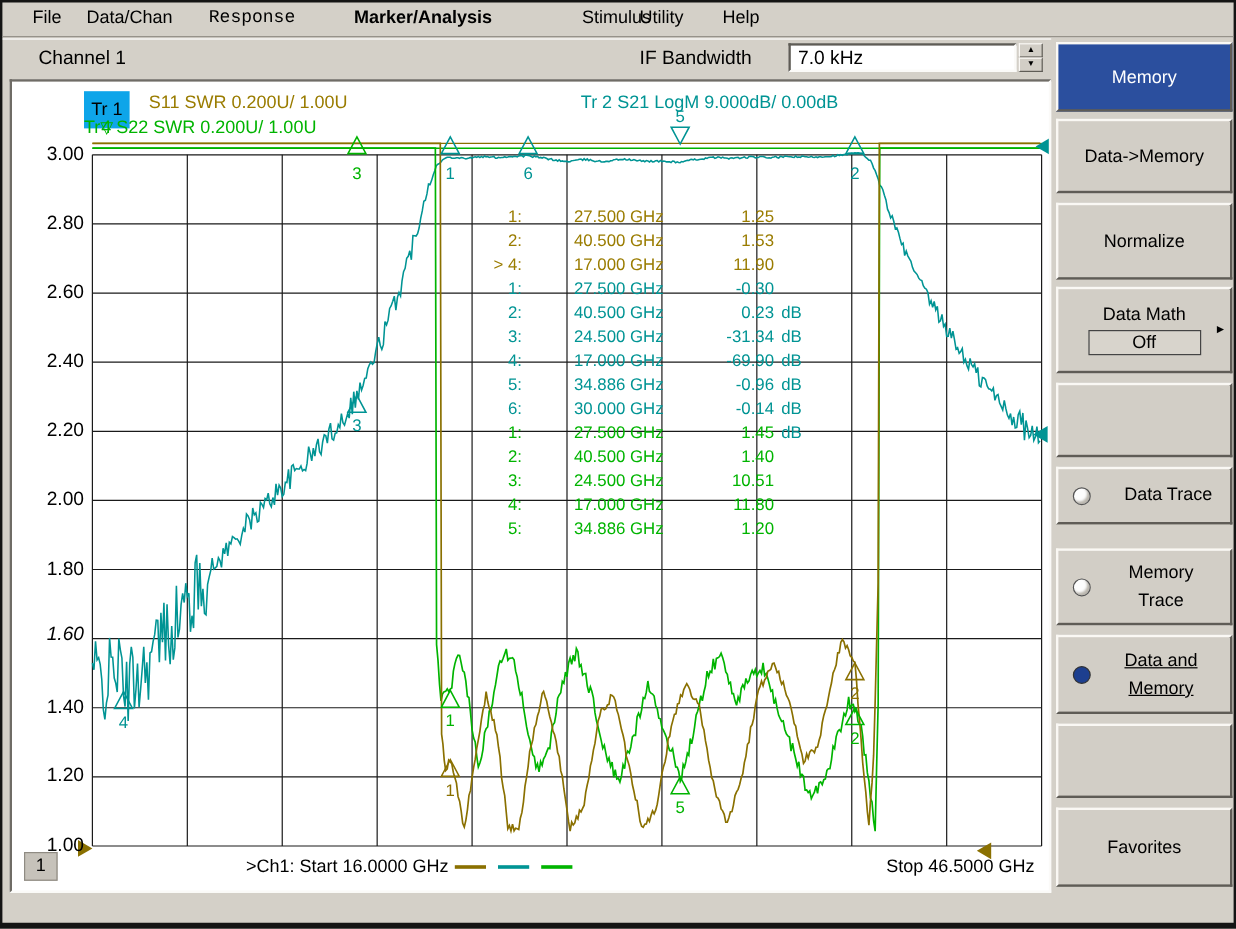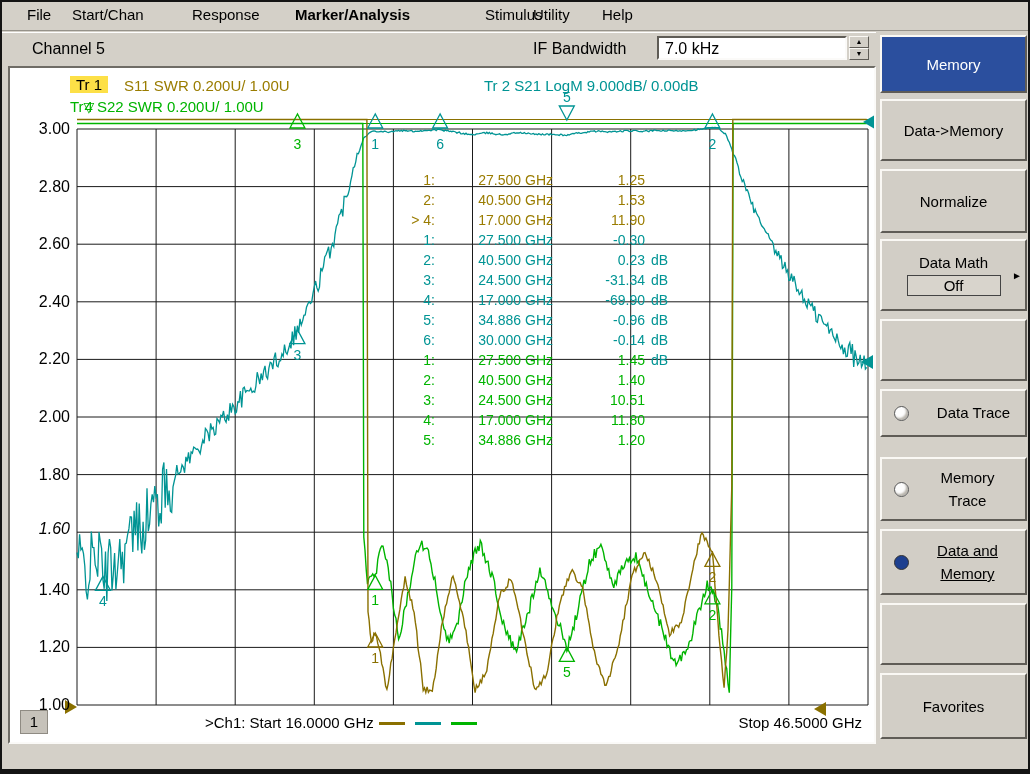--- a/index.html
+++ b/index.html
@@ -19,21 +19,21 @@
     background:#fff;border:2px solid;border-color:#5f5c56 #fbfaf8 #fbfaf8 #5f5c56;
     font-size:16px;padding:1px 6px;line-height:20px;}
   #spinner{position:absolute;left:847px;top:3px;width:20px;height:24px;}
   .spin-btn{position:absolute;left:0;width:20px;height:12px;box-sizing:border-box;background:#d2cec6;
     border:1px solid;border-color:#faf8f4 #5f5c56 #5f5c56 #faf8f4;font-size:7px;text-align:center;line-height:10px;}
   
   #plot{position:absolute;left:6px;top:64px;width:868px;height:678px;box-sizing:border-box;
     background:#fff;border:2px solid;border-color:#6f6c66 #fbfaf8 #fbfaf8 #6f6c66;}
   #chart-svg{position:absolute;left:0;top:0;z-index:1;}
   .overlay{position:absolute;z-index:2;white-space:nowrap;}
-  #tr1-badge{left:60px;top:8px;padding:0 6px;font-size:15px;background:#fde047;color:#000;}
+  #tr1-badge{left:60px;top:8px;padding:7px 6px;font-size:15px;background:#0ea5e9;color:#000;}
   #tr1-text{left:114px;top:9px;font-size:15px;color:#9a7c00;}
   #tr2-text{left:474px;top:9px;font-size:15px;color:#009494;}
   #tr4-line{left:60px;top:30px;font-size:15px;color:#00b400;}
   #tr4-line .glyph{font-size:14px;}
   #tr4-line .num{margin-left:-10px;}
   .ytick{position:absolute;left:10px;width:50px;text-align:right;font-size:16px;z-index:2;}
   .mtable{position:absolute;left:377px;z-index:2;font-size:14px;}
   .mrow{display:flex;height:20px;line-height:20px;}
   .mrow .c1{width:48px;text-align:right;}
   .mrow .c2{width:118px;text-align:right;}
@@ -63,30 +63,30 @@
   .st{position:absolute;top:4px;white-space:nowrap;}
   #st-meas{left:170px;top:1px;width:150px;height:20px;border:2px solid #f0ef00;padding:0 6px;line-height:20px;}
 </style>
 </head>
 <body>
 
 <div id="screen">
 
   <div id="menubar">
       <span class="menu-item" style="left: 25px;">File</span>
-      <span class="menu-item" style="left: 70px;">Start/Chan</span>
-      <span class="menu-item" style="left: 190px;">Response</span>
+      <span class="menu-item" style="left: 70px;">Data/Chan</span>
+      <span class="menu-item" style="left: 172px; font-family: Liberation Mono, monospace;">Response</span>
       <span class="menu-item" style="left: 293px; font-weight: bold;">Marker/Analysis</span>
       <span class="menu-item" style="left: 438px; margin-left: 45px;">Stimulus</span>
       <span class="menu-item" style="left: 531px;">Utility</span>
       <span class="menu-item" style="left: 600px;">Help</span>
     </div>
 
   <div id="channelbar">
-    <span id="channel-title">Channel 5</span>
+    <span id="channel-title">Channel 1</span>
     <span id="ifbw-label">IF Bandwidth</span>
     <div id="ifbw-input">7.0 kHz</div>
     <div id="spinner">
       <div class="spin-btn" style="top:0">▲</div>
       <div class="spin-btn" style="top:12px">▼</div>
     </div>
   </div>
 
   <div id="plot">
     <svg id="chart-svg" width="864" height="674" viewBox="8 66 864 674">

